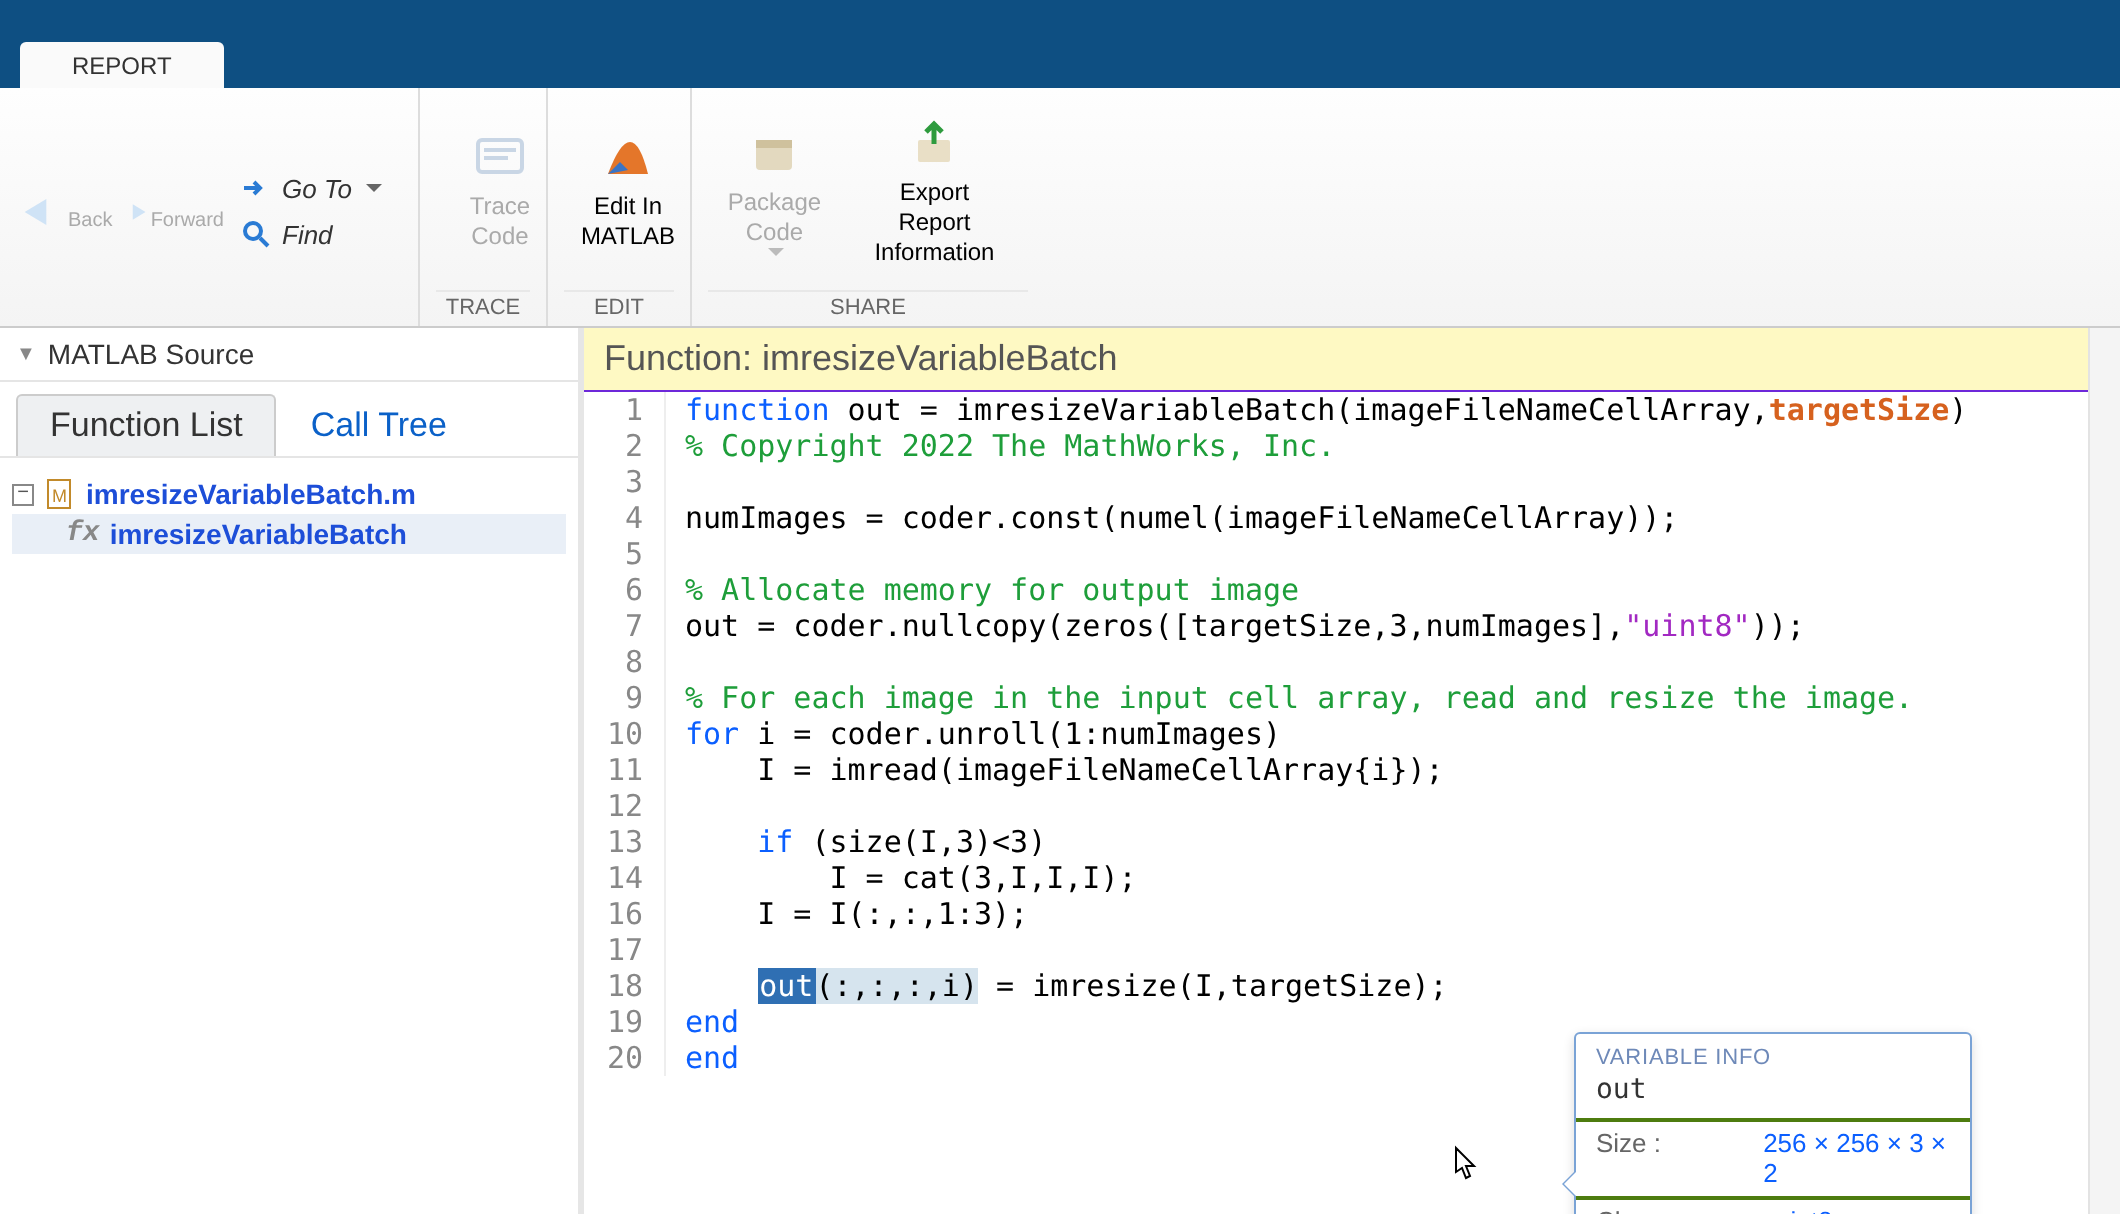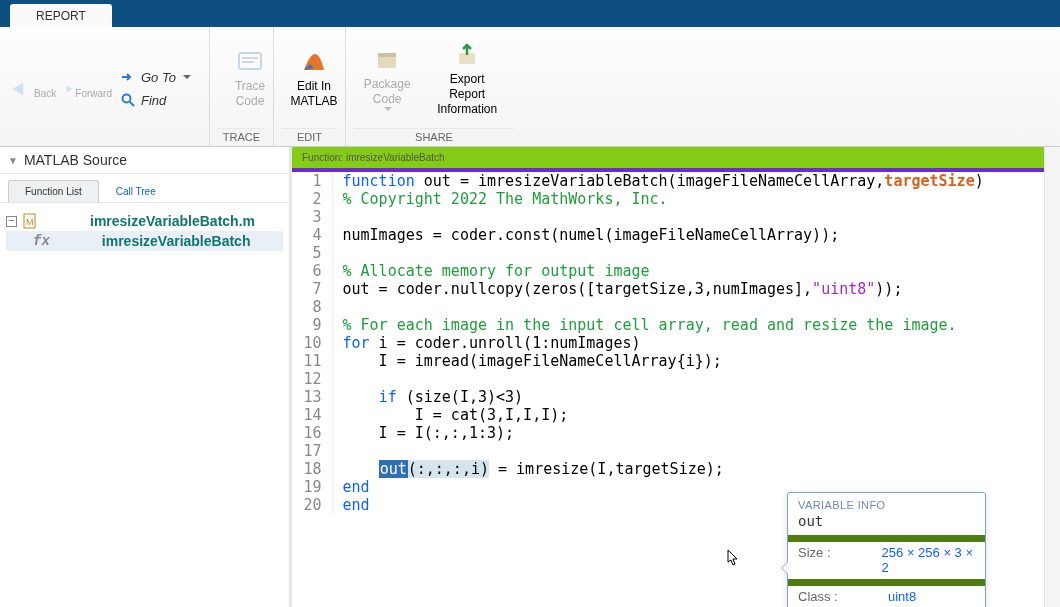--- a/index.html
+++ b/index.html
@@ -6,21 +6,21 @@
   body {
     font-family: "Segoe UI", Arial, sans-serif;
     font-size: 12px;
     width: 1060px;
     height: 607px;
     overflow: hidden;
     background: #fff;
   }
   
   .top-tab-bar {
-    height: 27px;
+    height: 44px;
     background: #0e4f82;
     display: flex;
     align-items: flex-end;
     padding-left: 10px;
   }
   .top-tab {
     background: #fafafa;
     padding: 5px 26px 4px;
     font-size: 12px;
     color: #333;
@@ -79,42 +79,42 @@
   }
   .side-hdr {
     padding:5px 8px; border-bottom:1px solid #e5e5e5; font-size:14px; color:#333;
     display:flex; align-items:center; gap:6px;
   }
   .side-hdr .tri { color:#888; font-size:10px; }
   .side-tabs {
     display:flex; gap:0; padding:6px 8px 0; border-bottom:1px solid #e5e5e5;
   }
   .side-tab {
-    padding:5px 16px; font-size:10px; color:#0b61c8; cursor:pointer;
+    padding:5px 16px; font-size:17px; color:#0b61c8; cursor:pointer;
     border:1px solid transparent; border-bottom:none;
   }
   .side-tab.active {
     color:#333; background:#eef0f2; border-color:#ccc;
     border-top-left-radius:3px; border-top-right-radius:3px;
   }
   .tree { padding:8px 6px; font-size:14px; }
   .tree-row { display:flex; align-items:center; gap:5px; padding:2px 0; }
   .tree-row.sel { background:#e9eff7; }
   .tree-toggle { width:11px; height:11px; border:1px solid #888; display:inline-flex;
     align-items:center; justify-content:center; font-size:10px; line-height:1; color:#555;
     background:#fff; }
   .tree-indent { width:22px; display:inline-block; }
-  .tree-label { color:#0f766e;margin-left:47px; }
+  .tree-label { color:#1d4ed8; }
   .tree-label.bold { font-weight:600; }
   .tree-fx { font-style:italic; font-weight:600; color:#888; font-family:Liberation Mono, monospace;}
   
   .code-pane { flex:1; display:flex; flex-direction:column; position:relative; overflow:hidden; }
   .crumb {
-    padding:5px 10px; background:#84cc16; border-bottom:4px solid #6d28d9; color:#555;
-    font-size:10px;
+    padding:5px 10px; background:#fef9c3; border-bottom:1px solid #6d28d9; color:#555;
+    font-size:18px;
   }
   .code-scroll { flex:1; overflow:auto; position:relative; }
   .code-tbl { border-collapse:collapse; width:100%; font-family:Consolas,Menlo,monospace;
     font-size:15px; }
   .ln { width:40px; text-align:right; padding:0 10px 0 6px; color:#888; user-select:none;
     border-right:1px solid #eee; }
   .code { padding:0 10px; white-space:pre; }
   .kw { color:#0b5fff; }
   .str { color:#a229c2; }
   .cm { color:#1e9e3a; }
@@ -125,21 +125,21 @@
     position:absolute; left:432px; top:376px; width:16px; height:20px; pointer-events:none;
   }
   
   .var-tip {
     position:absolute; right:74px; top:320px; width:199px; background:#fff;
     border:1px solid #7aa3d6; border-radius:3px;
     box-shadow:0 2px 6px rgba(0,0,0,.14); font-size:13px;
   }
   .tip-hdr { padding:6px 10px 2px; color:#6e89b8; font-size:11px; letter-spacing:.4px;}
   .tip-name { padding:0 10px 6px; font-family:Consolas,monospace; font-size:14px; color:#333;}
-  .tip-row { display:flex; padding:3px 10px 4px; border-top:7px solid #4d7c0f;gap:16px;}
+  .tip-row { display:flex; padding:3px 10px 4px; border-top:2px solid #4d7c0f;gap:16px;}
   .tip-k { width:74px; color:#666; }
   .tip-v { color:#0b5fff; }
   .tip-arrow {
     position:absolute; left:-7px; top:68px; width:0; height:0;
     border-top:7px solid transparent; border-bottom:7px solid transparent;
     border-right:7px solid #7aa3d6;
   }
   .tip-arrow::after {
     content:""; position:absolute; left:1px; top:-6px; width:0;height:0;
     border-top:6px solid transparent; border-bottom:6px solid transparent;

